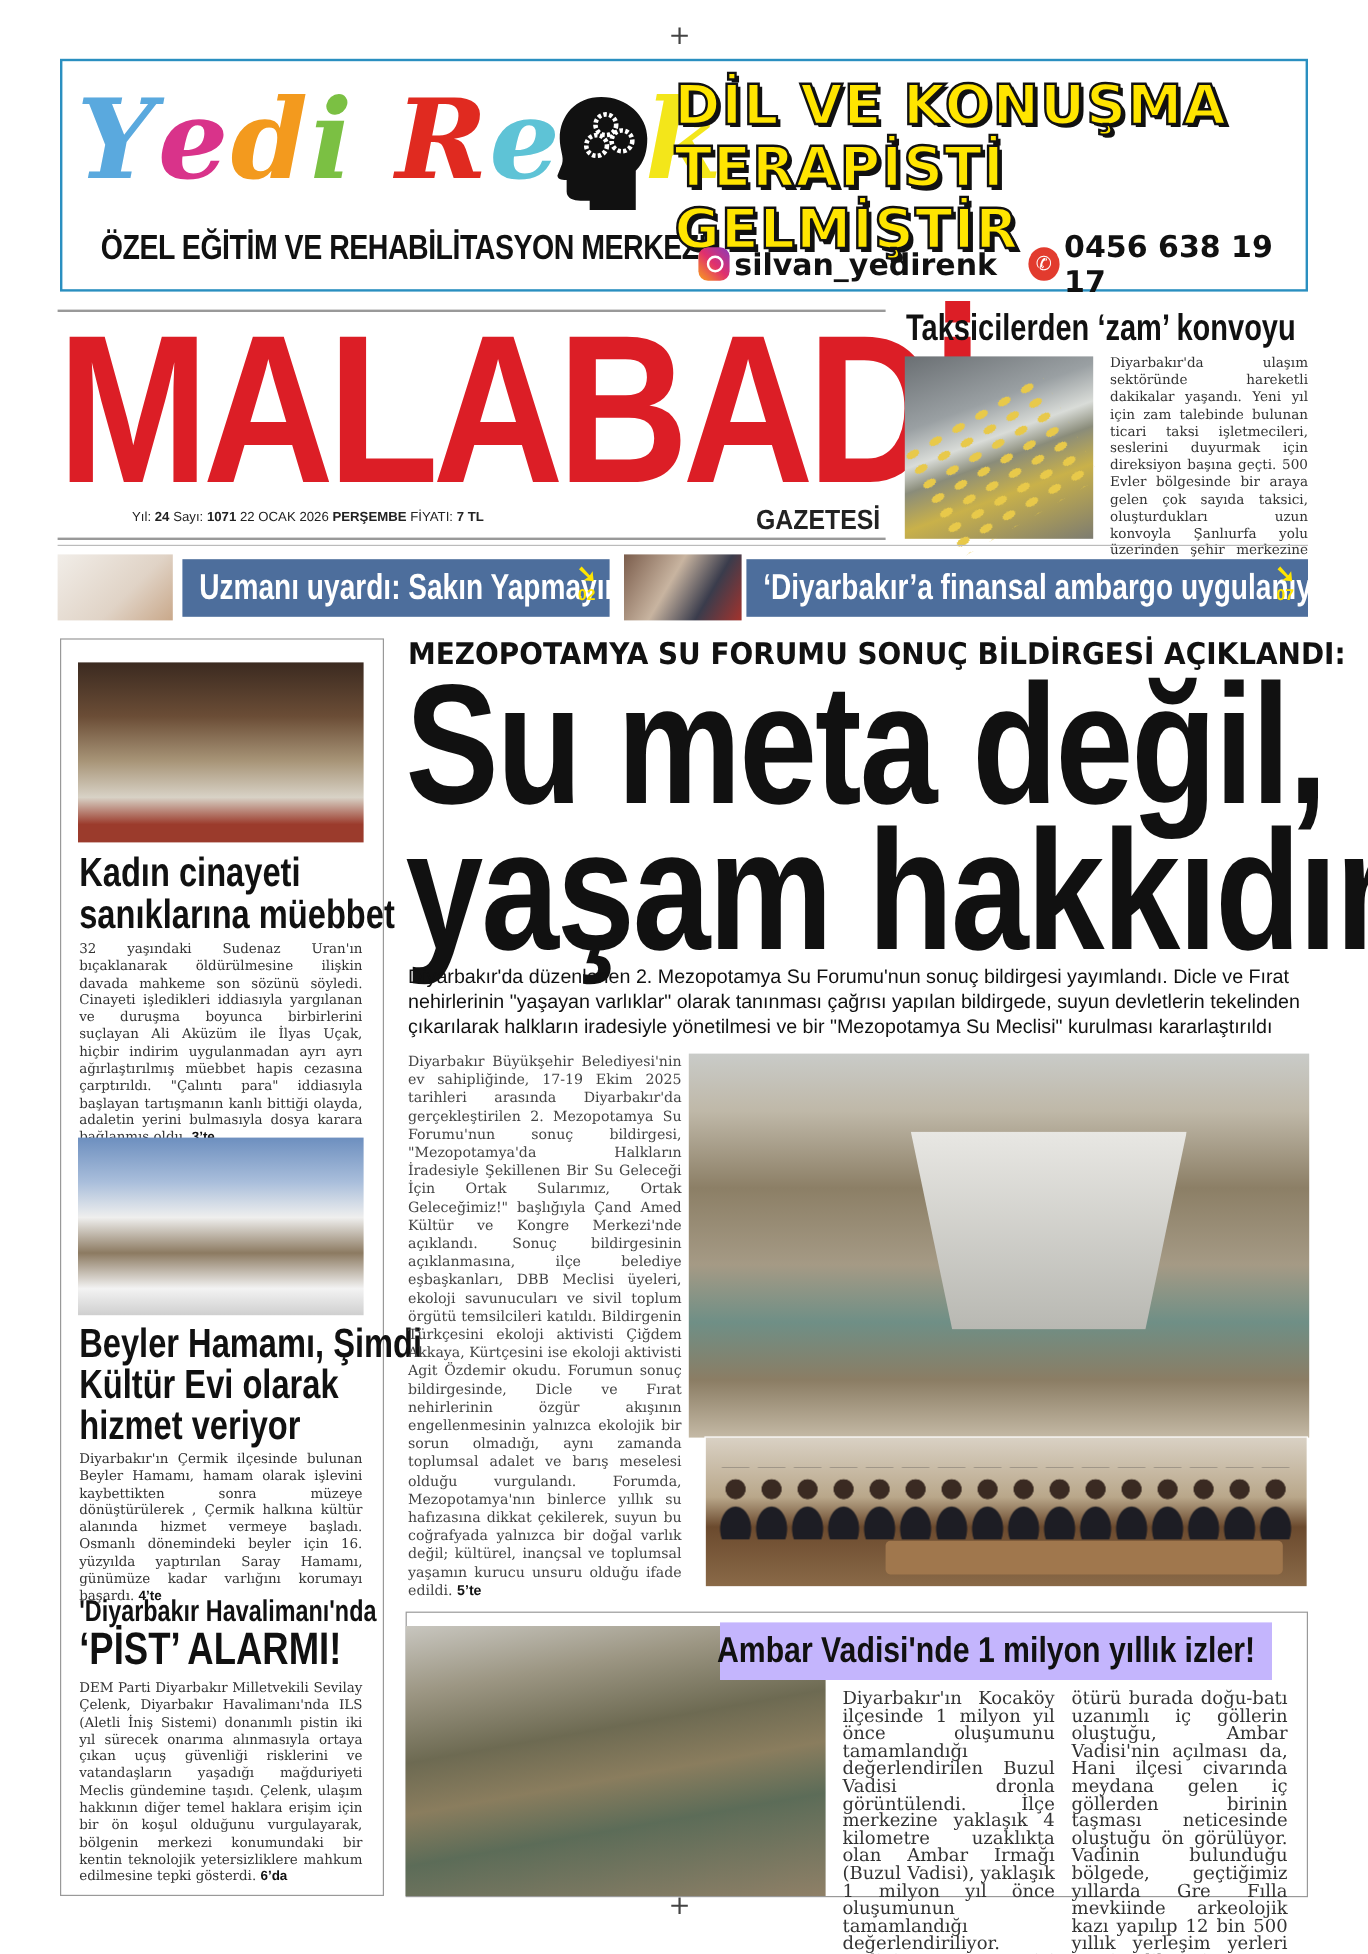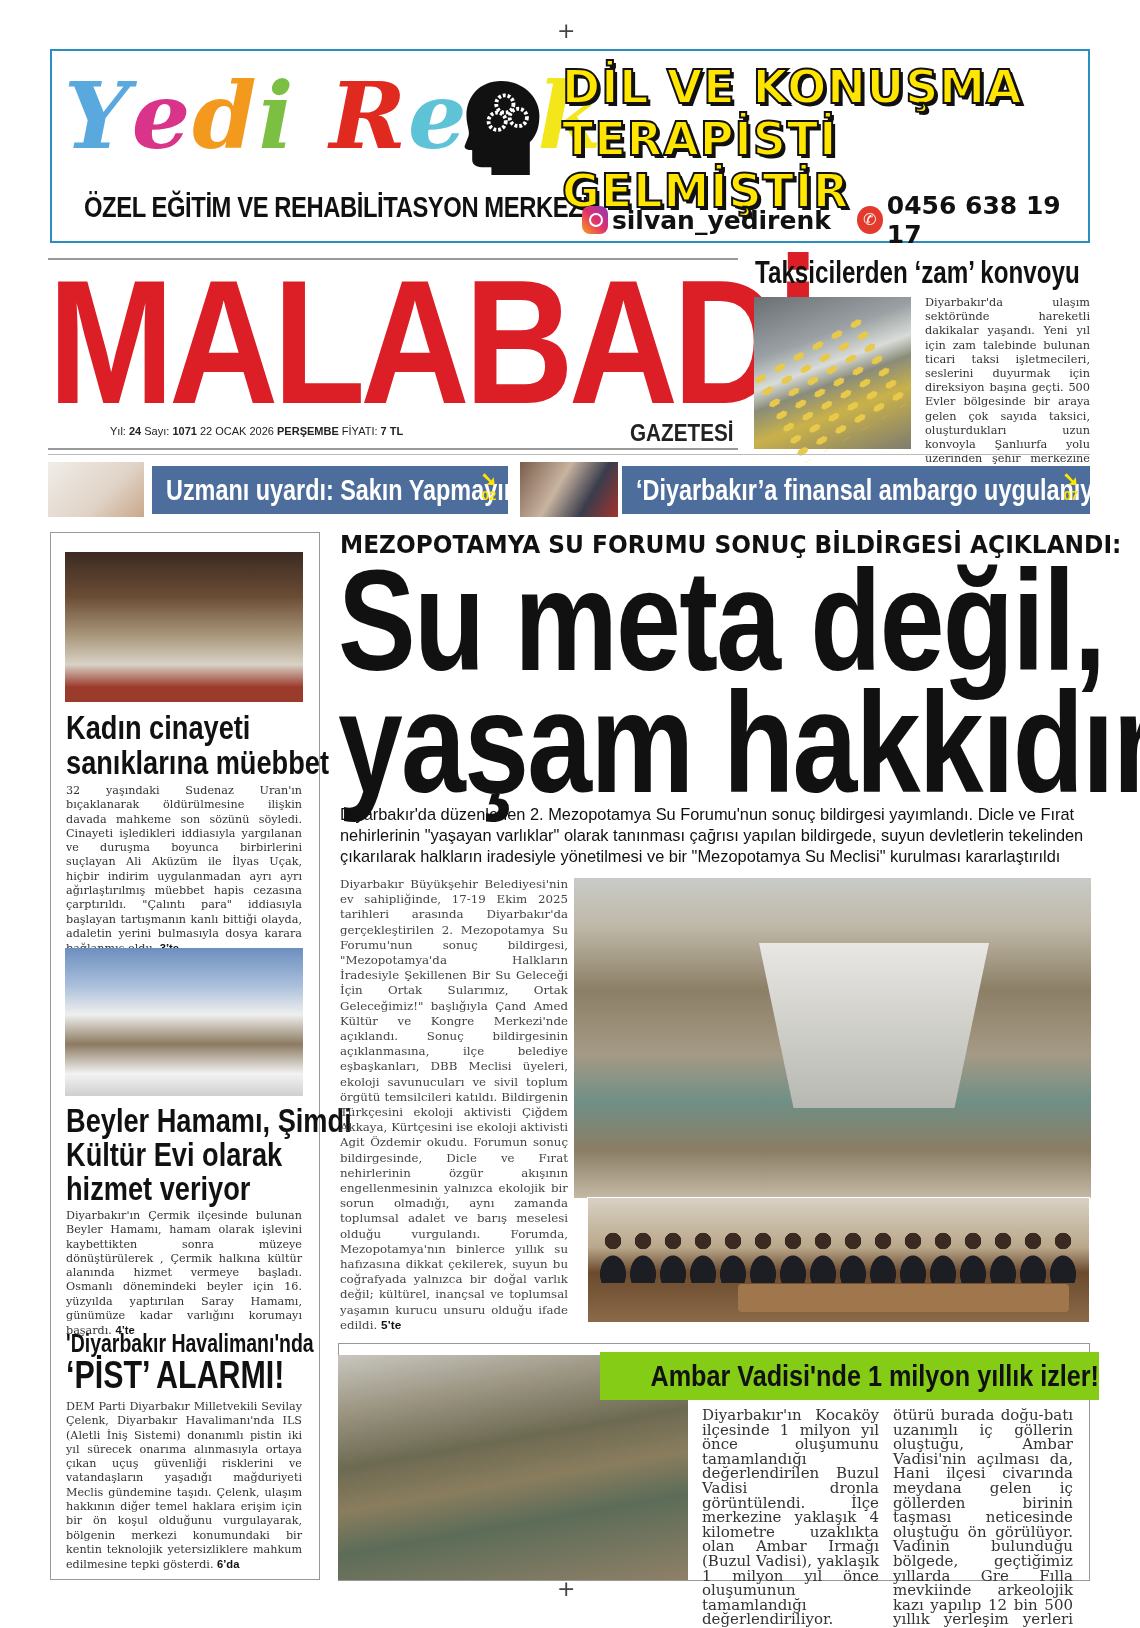--- a/index.html
+++ b/index.html
@@ -46,21 +46,21 @@
 .spot{left:340px;top:804px;width:750px;font-family:"Liberation Sans",sans-serif;font-size:16.4px;line-height:21px;color:#111}
 .mb{left:340px;top:877px;width:228px;font-size:11.8px;line-height:15.2px;text-align:justify;color:#444}
 .dam{left:574px;top:878px;width:517px;height:320px;background:linear-gradient(180deg,#c9cbc8 0%,#bfb8a8 15%,#8c7f66 35%,#a59a85 55%,#6f8f86 70%,#8b7d64 85%,#c4b9a5 100%)}
 .dam-wall{position:absolute;left:185px;top:65px;width:230px;height:165px;background:linear-gradient(180deg,#e8e7e3,#b8b8b2);clip-path:polygon(0 0,100% 0,85% 100%,15% 100%)}
 .mtg{left:587px;top:1197px;width:503px;height:126px;background:linear-gradient(180deg,#d9d1c4 0%,#b9a78a 40%,#6b4a2e 60%,#8a6a48 100%);border:1px solid #fff}
 .people{position:absolute;left:10px;right:10px;top:25px;height:60px;background-image:radial-gradient(circle 9px at 50% 30%,#3a2a22 90%,transparent 95%),radial-gradient(ellipse 14px 20px at 50% 85%,#1d1d24 90%,transparent 95%);background-size:30px 60px}
 .table{position:absolute;left:150px;right:20px;bottom:10px;height:28px;background:#a0774d;border-radius:4px}
 
 .ambox{left:338px;top:1343px;width:752px;height:238px;border:1px solid #999}
 .am-img{left:338px;top:1355px;width:350px;height:225px;background:linear-gradient(170deg,#c8c6bf 0%,#9c9683 20%,#6d6a52 40%,#8a7d5e 55%,#5c6c58 70%,#8f8067 100%)}
-.am-bar{left:600px;top:1352px;width:499px;height:48px;background:#84cc16;font-family:"Liberation Sans",sans-serif;font-weight:bold;font-size:30px;color:#111;display:flex;align-items:center;justify-content:flex-end;padding-right:0;white-space:nowrap}
+.am-bar{left:600px;top:1352px;width:460px;height:48px;background:#c4b5fd;font-family:"Liberation Sans",sans-serif;font-weight:bold;font-size:30px;color:#111;display:flex;align-items:center;justify-content:flex-end;padding-right:14px;white-space:nowrap}
 .am-bar span{display:inline-block;transform:scaleX(.84);transform-origin:right}
 .am-c1{left:702px;top:1408px;width:177px}
 .am-c2{left:893px;top:1408px;width:180px}
 .amt{font-size:15px;line-height:14.6px;text-align:justify;color:#333;position:absolute}
 </style>
 </head>
 <body>
 
 <div class="crop" style="left:557px;top:20px">+</div>
 <div class="crop" style="left:557px;top:1578px">+</div>

